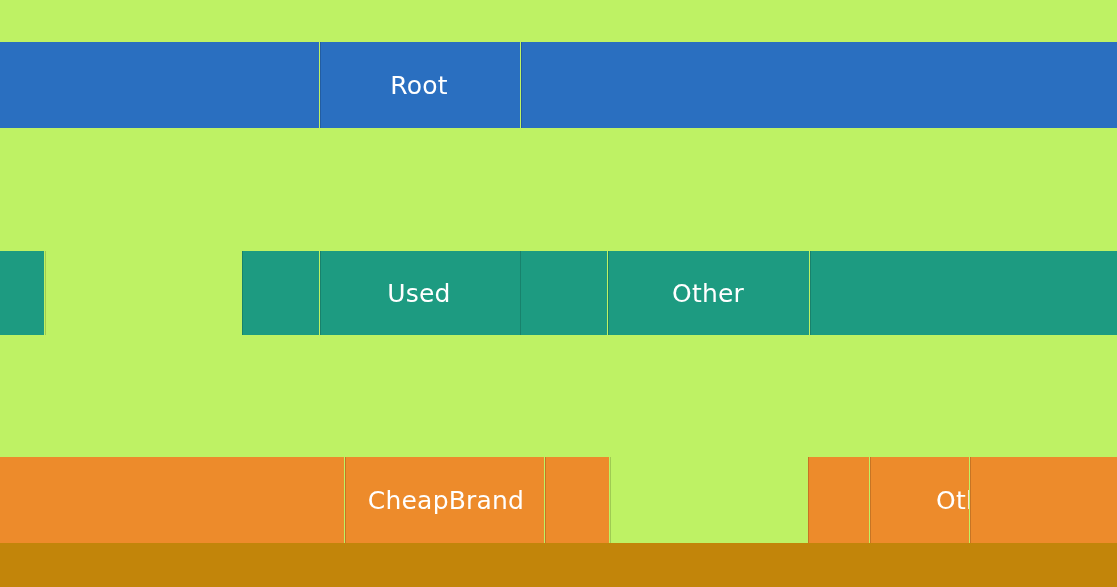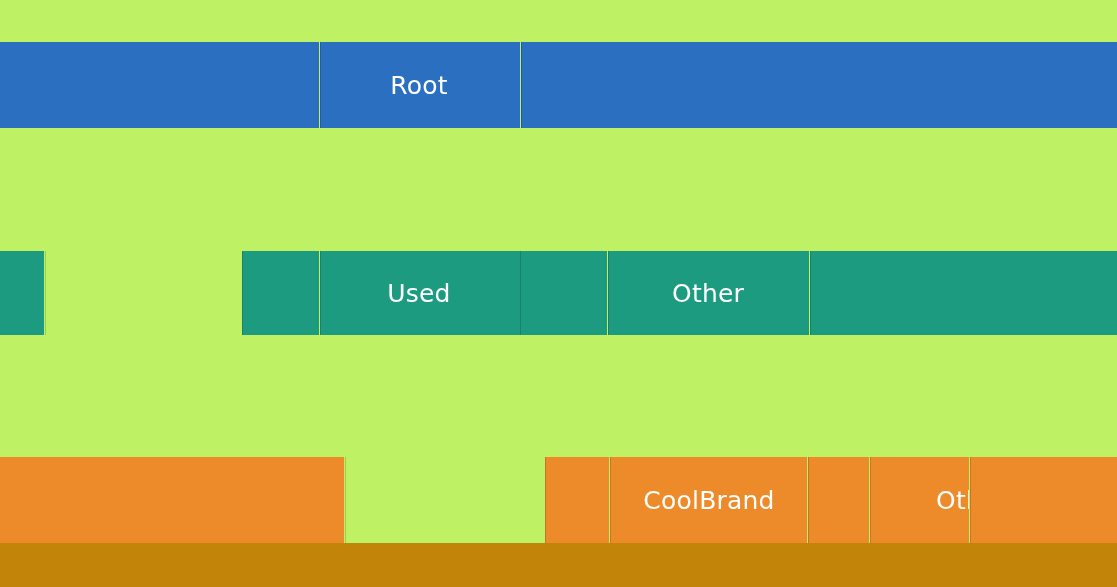--- a/index.html
+++ b/index.html
@@ -79,26 +79,26 @@
       <div class="seam" style="left: 520px;"></div>
       <div class="seg" style="left: 608px; width: 201px; background: rgb(29, 155, 129);">
         <span class="seg-label" style="position: absolute; left: 100px; transform: translateX(-50%);">Other</span>
       </div>
       <div class="seam" style="left: 608px;"></div>
       <div class="seg" style="left: 810px; width: 307px; background: rgb(29, 155, 129);"></div>
       <div class="seam" style="left: 810px;"></div>
     </div>
     <div class="band" style="top: 457px; height: 86px;">
       <div class="seg" style="left: 0px; width: 344px; background: rgb(237, 139, 43);"></div>
+      <div class="seg" style="left: 345px; width: 199px; background: rgb(237, 139, 43);">
+        <span class="seg-label" style="position: absolute; left: 101px; transform: translateX(-50%);">CheapBrand</span>
+      </div>
       <div class="seam" style="left: 345px;"></div>
       <div class="seg" style="left: 545px; width: 64px; background: rgb(237, 139, 43);"></div>
       <div class="seam" style="left: 545px;"></div>
-      <div class="seg" style="left: 610px; width: 197px; background: rgb(237, 139, 43);">
-        <span class="seg-label" style="position: absolute; left: 99px; transform: translateX(-50%);">CoolBrand</span>
-      </div>
       <div class="seam" style="left: 610px;"></div>
       <div class="seg" style="left: 808px; width: 61px; background: rgb(237, 139, 43);"></div>
       <div class="seam" style="left: 808px;"></div>
       <div class="seg" style="left: 870px; width: 99px; background: rgb(237, 139, 43);">
         <span class="seg-label" style="position: absolute; left: 102px; transform: translateX(-50%);">Other</span>
       </div>
       <div class="seam" style="left: 870px;"></div>
       <div class="seg" style="left: 970px; width: 147px; background: rgb(237, 139, 43);"></div>
       <div class="seam" style="left: 970px;"></div>
     </div>

